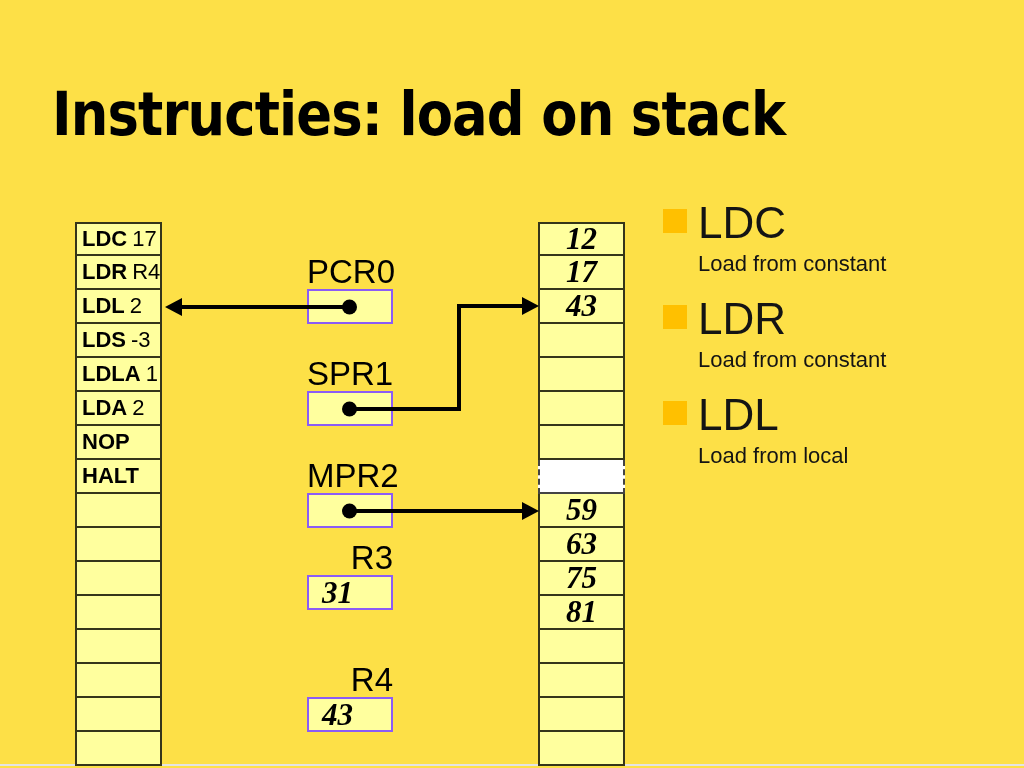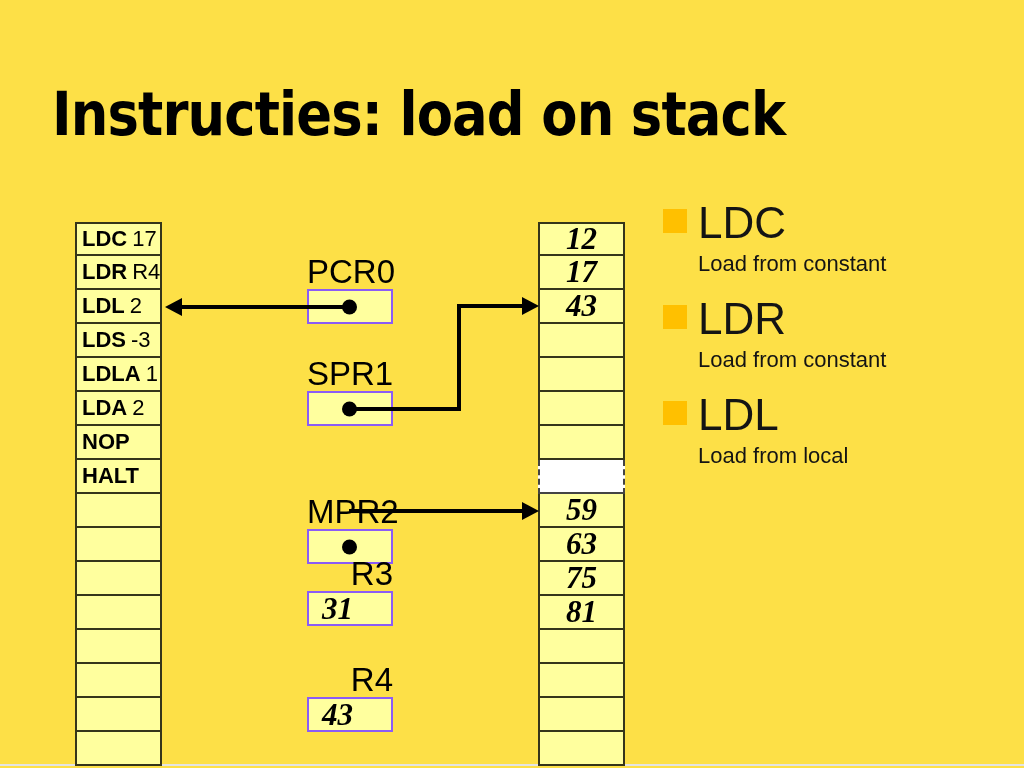--- a/index.html
+++ b/index.html
@@ -161,31 +161,31 @@
   <div class="reg" style="left:307px;top:360px;">
     <div class="reg-label">
       <span>SP</span>
       <span>R1</span>
     </div>
     <div class="reg-box">
       <span class="dot"></span>
     </div>
   </div>
 
-  <div class="reg" style="left:307px;top:462px;margin-top:36px;">
+  <div class="reg" style="left:307px;top:462px;">
     <div class="reg-label">
       <span>MP</span>
       <span>R2</span>
     </div>
     <div class="reg-box">
       <span class="dot"></span>
     </div>
   </div>
 
-  <div class="reg" style="left:307px;top:560px;">
+  <div class="reg" style="left:307px;top:544px;">
     <div class="reg-label">
       <span></span>
       <span>R3</span>
     </div>
     <div class="reg-box">
       <span class="reg-value">31</span>
     </div>
   </div>
 
   <div class="reg" style="left:307px;top:666px;">

